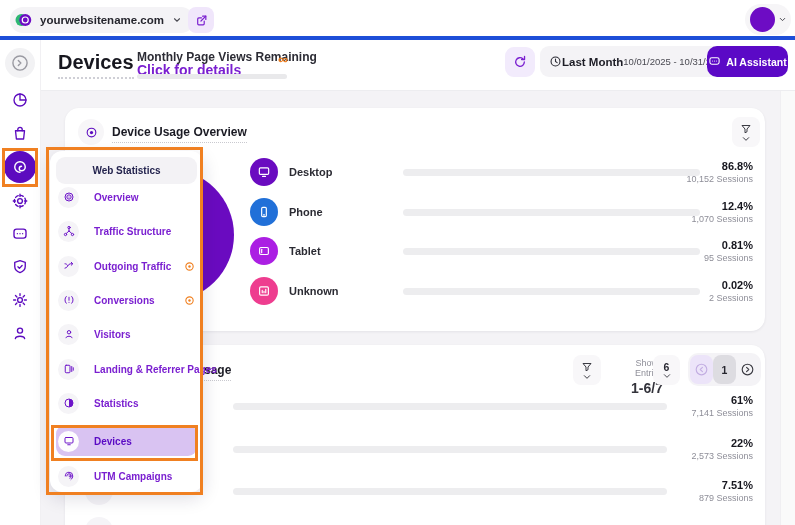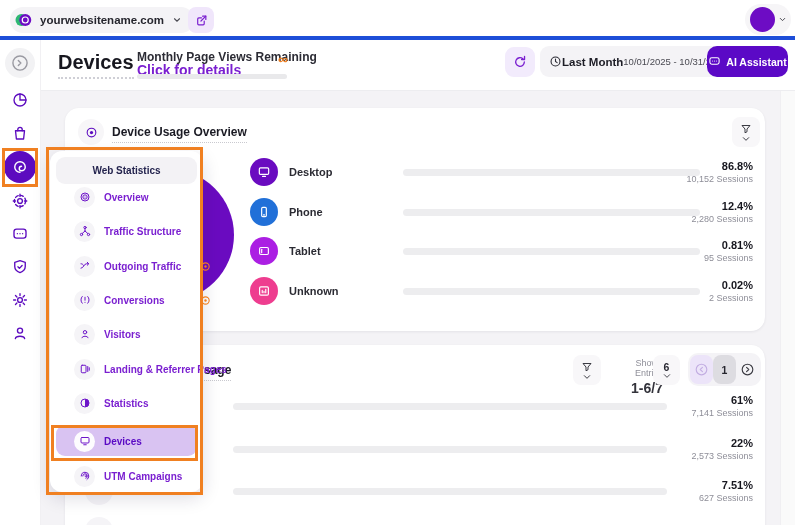--- a/index.html
+++ b/index.html
@@ -68,21 +68,21 @@
   .pagination { position:absolute; left:623px; top:8px; width:73px; height:33px; border-radius:10px; background:#f4f3f6; display:flex; align-items:center; padding:0 2px; }
   .page-cell { width:23px; height:29px; border-radius:8px; display:flex; align-items:center; justify-content:center; cursor:pointer; }
   .page-prev { background:#ece4f9; color:#c3aee2; }
   .page-num { background:#dddce1; font-size:10.5px; font-weight:600; color:#26262e; }
   .page-next { color:#3c3c44; }
 
   
   .menu { position:absolute; left:50px; top:151px; width:153px; height:341px; background:#fff; border-radius:12px; box-shadow:0 6px 18px rgba(30,20,60,.15); z-index:5; }
   .menu-header { position:absolute; left:6px; top:6px; width:141px; height:27px; border-radius:9px; background:#f3f2f5; display:flex; align-items:center; justify-content:center; }
   .menu-header span { font-size:10px; font-weight:700; color:#24244e; }
-  .menu-item { position:absolute; left:24px; height:28px; display:flex; align-items:center; gap:9px; cursor:pointer; }
+  .menu-item { position:absolute; left:8px; height:28px; display:flex; align-items:center; gap:15px; cursor:pointer; }
   .mi-icon { width:21px; height:21px; border-radius:50%; background:#f5f4f7; display:flex; align-items:center; justify-content:center; color:#6d14c9; flex:none; }
   .mi-label { font-size:10px; font-weight:600; color:#7a1fd0; white-space:nowrap; }
   .menu-active-pill { position:absolute; left:6px; top:274px; width:141px; height:31px; border-radius:9px; background:#d9c3f2; }
   .menu-item.active .mi-icon { background:#fdfcfe; }
   .menu-item.active .mi-label { color:#5a0ac4; font-weight:700; }
   .mi-badge { position:absolute; color:#f08021; }
 
   
   .anno { position:absolute; border:3px solid #f08021; z-index:9; pointer-events:none; }
 </style>
@@ -259,21 +259,21 @@
       <span class="dev-icon" style="background: rgb(33, 112, 216);">
         <svg width="14" height="14" viewBox="0 0 24 24" fill="none" stroke="#fff" stroke-width="2" stroke-linecap="round">
             <rect x="8" y="4" width="8" height="16" rx="2"></rect>
             <path d="M11.2 17h1.6"></path>
           </svg>
       </span>
       <span class="dev-label">Phone</span>
       <span class="bar-track" style="left:338px; width:297px"><span class="bar-fill" style="width: 14.3%; min-width: 7px; background: rgb(33, 112, 216);"></span></span>
       <span class="pct-block">
         <div class="pct">12.4%</div>
-        <div class="sessions">2,280 Sessions</div>
+        <div class="sessions">1,070 Sessions</div>
       </span>
     </div>
     <div class="dev-row" style="top:126px">
       <span class="dev-icon" style="background: rgb(171, 31, 227);">
         <svg width="14" height="14" viewBox="0 0 24 24" fill="none" stroke="#fff" stroke-width="2" stroke-linecap="round">
             <rect x="4.5" y="6" width="15" height="12" rx="2"></rect>
             <path d="M8 9v6"></path>
           </svg>
       </span>
       <span class="dev-label">Tablet</span>
@@ -353,21 +353,21 @@
       <span class="pct-block">
         <div class="pct">22%</div>
         <div class="sessions">2,573 Sessions</div>
       </span>
     </div>
     <div class="c2-row" style="top:129px">
       <span class="c2-icon"></span>
       <span class="bar-track" style="left:168px; width:434px"><span class="bar-fill" style="width: 7.51%; min-width: 7px; background: rgb(92, 11, 191);"></span></span>
       <span class="pct-block">
         <div class="pct">7.51%</div>
-        <div class="sessions">627 Sessions</div>
+        <div class="sessions">879 Sessions</div>
       </span>
     </div>
     <div class="c2-row" style="top:169px">
       <span class="c2-icon"></span>
 
       <span class="pct-block">
         <div class="pct">4.97%</div>
         <div class="sessions"></div>
       </span>
     </div>

